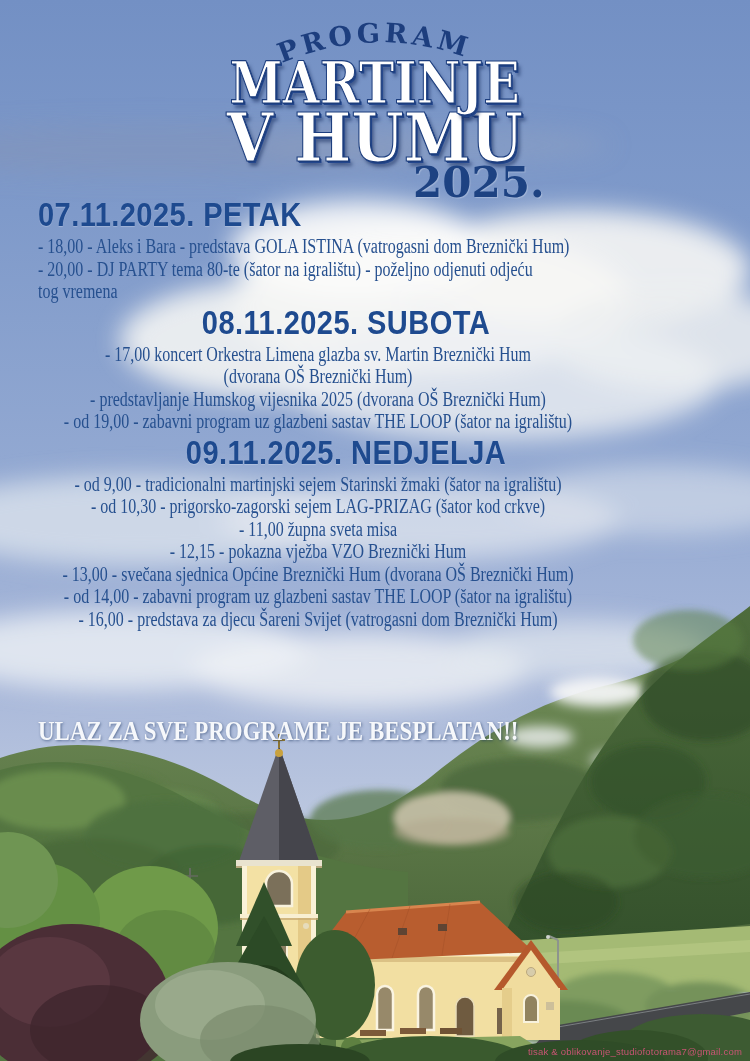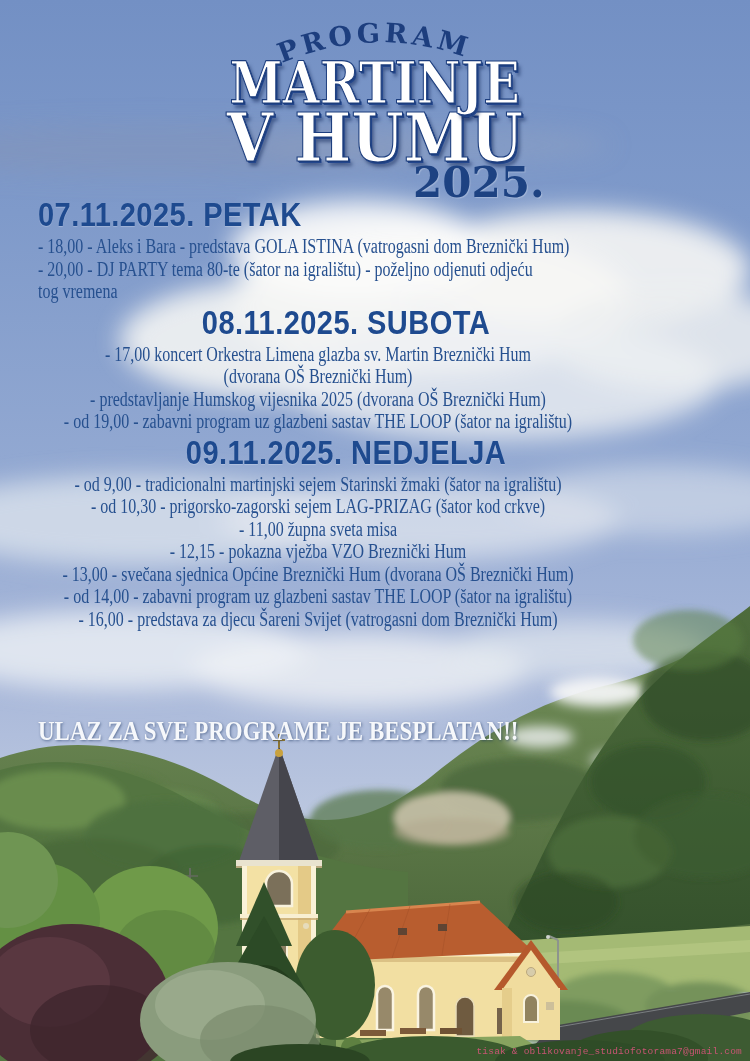--- a/index.html
+++ b/index.html
@@ -30,21 +30,21 @@
                margin:0 0 2px 0;white-space:nowrap;
                transform:scaleX(.88);transform-origin:left center;
                text-shadow:0 1px 1px rgba(255,255,255,.25);}
   .day-lines{font-size:20px;line-height:22.5px;color:#26508f;white-space:nowrap;
              transform:scaleX(.8);transform-origin:left top;}
   .event-line{white-space:nowrap;}
   .free-entry{position:absolute;left:38px;top:716px;font-family:"Liberation Serif",serif;
               font-weight:bold;font-size:27px;color:#f6f8fb;white-space:nowrap;
               transform:scaleX(.85);transform-origin:left center;
               text-shadow:1px 1px 3px rgba(20,45,90,.55);}
-  .credit{position:absolute;right:8px;bottom:4px;font-family:Liberation Mono, monospace;
+  .credit{position:absolute;right:8px;bottom:4px;font-family:Liberation Sans, sans-serif;
           font-size:9.5px;color:#cf5577;opacity:.95;letter-spacing:.2px;}
 </style>
 </head>
 <body>
 
 <div class="poster">
 
   <svg class="bg" width="750" height="1061" viewBox="0 0 750 1061" aria-hidden="true">
     <defs>
       <linearGradient id="skyGrad" x1="0" y1="0" x2="0" y2="1">

